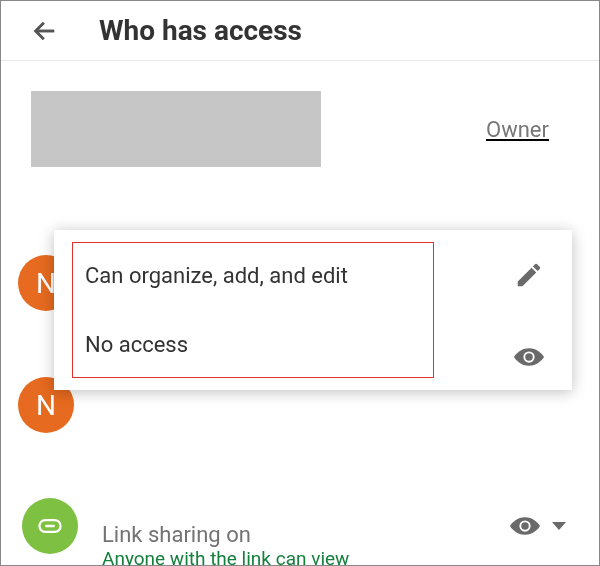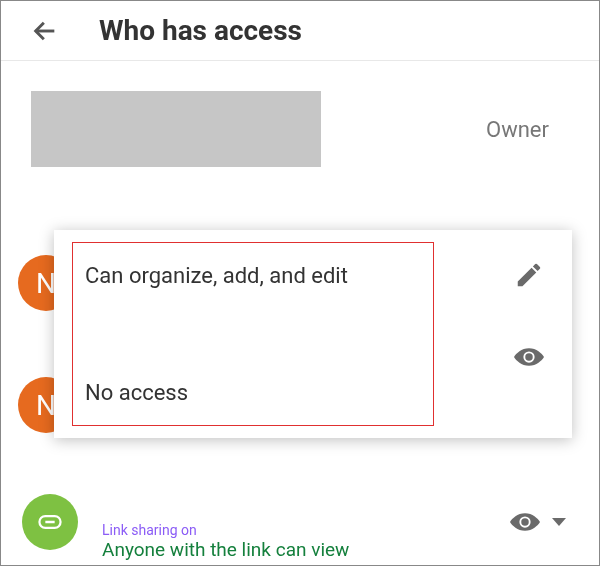--- a/index.html
+++ b/index.html
@@ -29,20 +29,21 @@
       cursor: pointer;
     }
     .header-title {
       font-size: 28px;
       font-weight: 700;
       color: #333;
     }
     .content {
       padding: 30px 30px 0 30px;
       position: relative;
+      text-decoration: underline;
     }
     .owner-row {
       display: flex;
       align-items: center;
       justify-content: space-between;
       padding-bottom: 30px;
     }
     .name-placeholder {
       width: 290px;
       height: 76px;
@@ -77,21 +78,20 @@
       background: #fff;
       box-shadow: 0 2px 14px rgba(0,0,0,0.25);
       z-index: 5;
       padding: 12px 18px;
     }
     .popup-options {
       border: 1px solid #e03030;
       width: 362px;
       display: flex;
       flex-direction: column;
-      gap: 48px;
     }
     .popup-option {
       font-size: 22px;
       color: #333;
       padding: 20px 12px;
       cursor: pointer;
       text-align: left;
     }
     .popup-option + .popup-option {
       margin-top: 4px;
@@ -130,22 +130,22 @@
       justify-content: center;
       color: #fff;
       flex-shrink: 0;
     }
     .link-text {
       flex: 1;
       display: flex;
       flex-direction: column;
     }
     .link-title {
-      font-size: 14px;
-      color: #8b5cf6;
+      font-size: 22px;
+      color: #737373;
       margin-top: 40px;
     }
     .link-subtitle {
       font-size: 19px;
       color: #15803d;
     }
     .link-actions {
       display: flex;
       align-items: center;
       gap: 12px;

